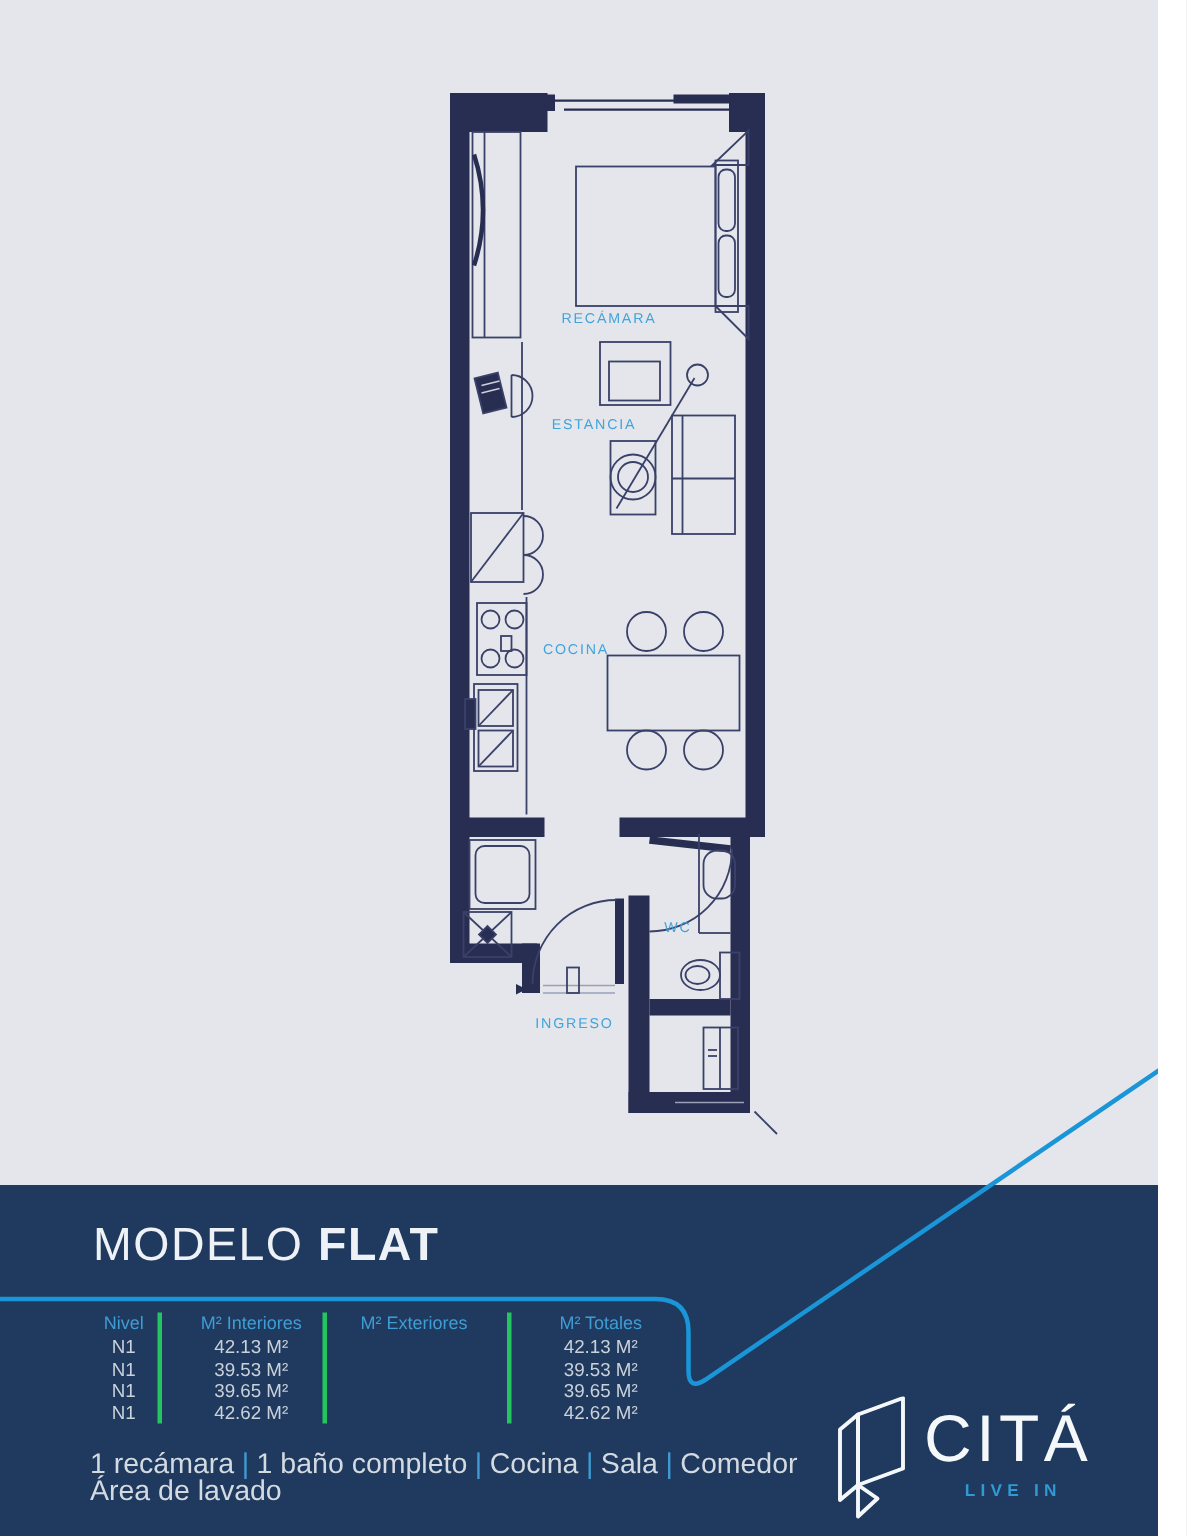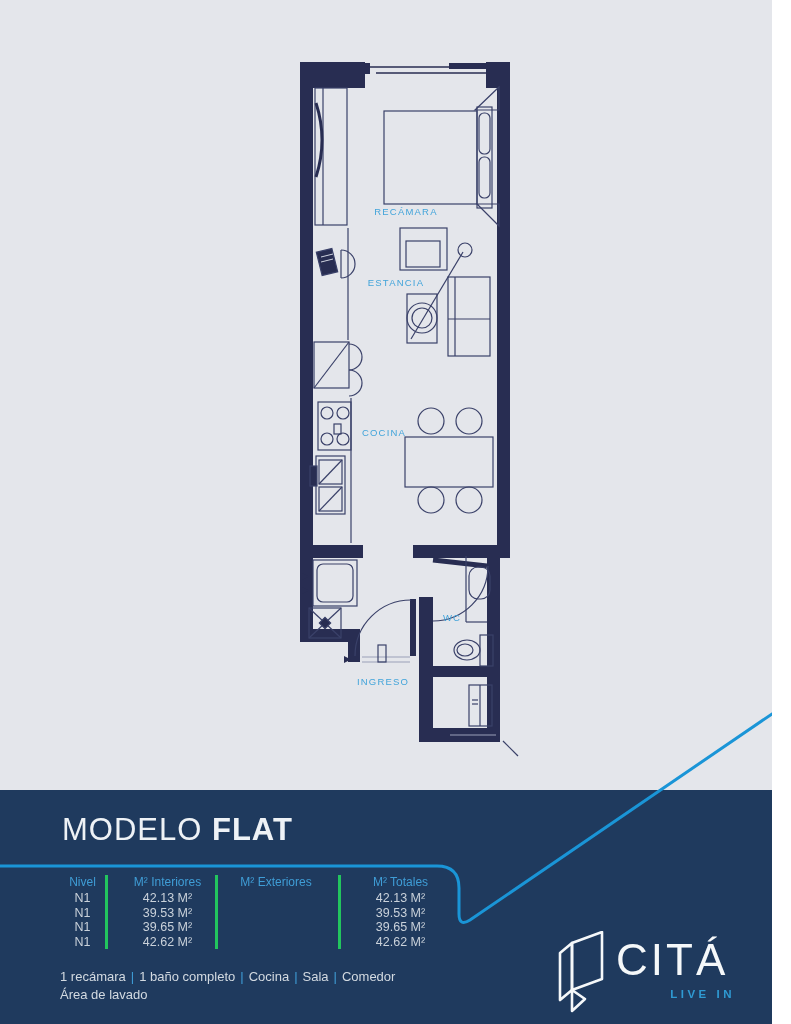--- a/index.html
+++ b/index.html
@@ -40,31 +40,31 @@
   .col{display:flex;flex-direction:column;align-items:center;}
   .col .hdr{font-size:12px;color:#3f9dd6;line-height:14px;margin-bottom:2px;white-space:nowrap;}
   .col .val{font-size:12.5px;color:#c9d1da;line-height:14.5px;white-space:nowrap;min-height:14.5px;}
   .col-nivel{width:45px;}
   .col-div{border-left:3px solid #22c55e;padding-left:12px;}
   .col-int{width:95px;}
   .col-ext{width:92px;}
   .col-tot{width:95px;margin-left:16px;}
   .features{
     position:absolute;left:60px;top:968px;
-    font-size:13px;line-height:17.5px;color:#d3dae1;white-space:nowrap;
+    font-size:19px;line-height:17.5px;color:#d3dae1;white-space:nowrap;
   }
   .features .pipe{color:#3f9dd6;padding:0 5px;}
   .brand-logo{position:absolute;left:556px;top:892px;width:190px;height:90px;margin-top:39px;}
   .brand-icon{position:absolute;left:0;top:0;}
   .brand-name{
     position:absolute;left:60px;top:4px;
     font-size:44px;letter-spacing:3px;color:#f5f8fa;font-weight:400;
   }
   .brand-tagline{
-    position:absolute;left:60px;top:57px;width:119px;text-align:right;
+    position:absolute;left:60px;top:57px;width:119px;text-align:center;
     font-size:11.5px;font-weight:700;letter-spacing:3.5px;color:#2f9ad3;
   }
 </style>
 </head>
 <body>
 
 <div class="page">
 
   <div class="panel"></div>
 

